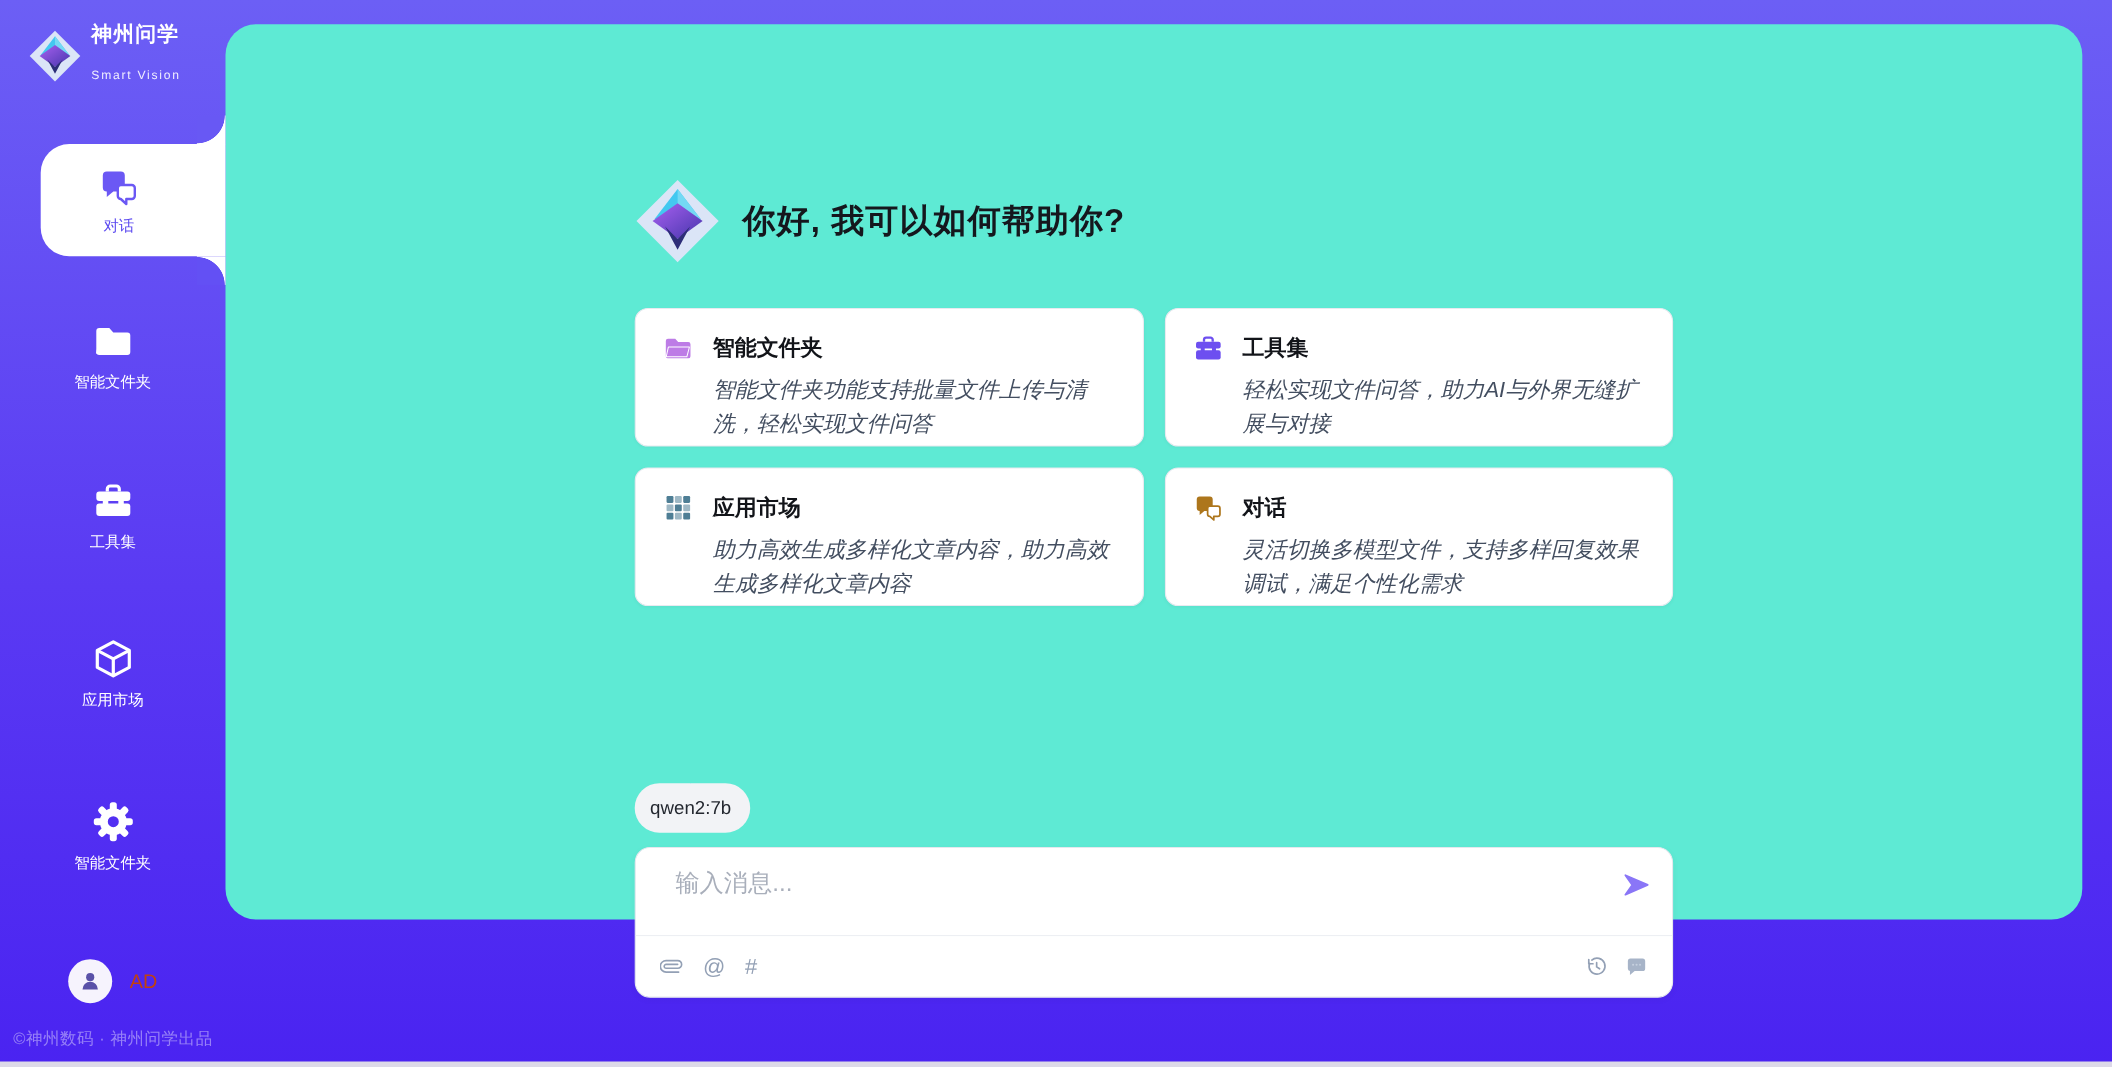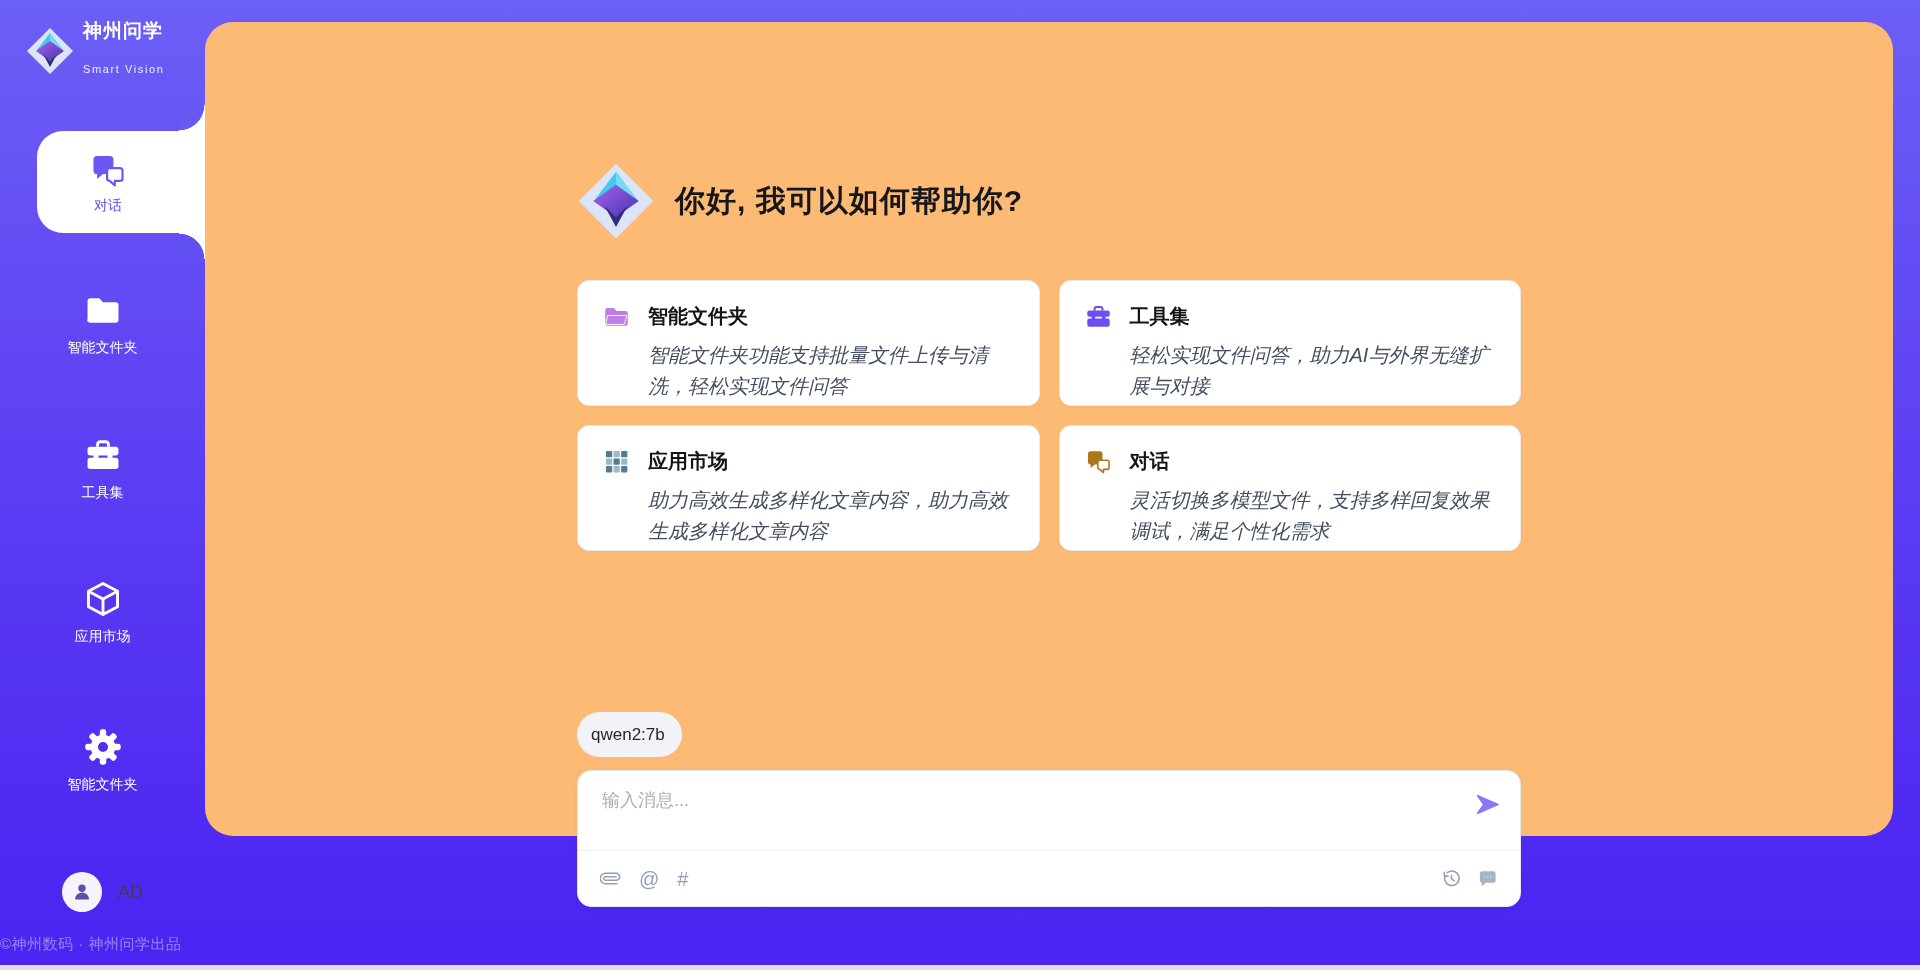--- a/index.html
+++ b/index.html
@@ -6,21 +6,21 @@
   html,body { width:1920px; height:970px; overflow:hidden; }
   body {
     font-family:"Liberation Sans", sans-serif;
     position:relative;
     background:linear-gradient(180deg,#6c5ff5 0%,#5a3af3 55%,#4a23f1 100%);
   }
 
   
   .main-panel {
     position:absolute; left:205px; top:22px; width:1688px; height:814px;
-    background:#fdba74; border-radius:28px; z-index:1;
+    background:#5eead4; border-radius:28px; z-index:1;
   }
   .bottom-strip {
     position:absolute; left:0; bottom:0; width:100%; height:5px;
     background:#dcd9e8; z-index:6;
   }
 
   
   .sidebar { position:absolute; left:0; top:0; width:205px; height:100%; z-index:2; }
   .logo-row { position:absolute; left:26px; top:18px; display:flex; align-items:flex-end; gap:9px; }
   .logo-diamond { width:48px; height:48px; }
@@ -48,23 +48,23 @@
   .fillet-bottom { bottom:-26px; background:radial-gradient(circle at 0 100%, #6350f4 25px, #fff 25.6px); }
 
   .user-row {
     position:absolute; left:0; top:872px; width:205px;
     display:flex; align-items:center; justify-content:center; gap:16px; cursor:pointer;
   }
   .avatar-circle {
     width:40px; height:40px; border-radius:50%; background:#f6f3fd;
     display:flex; align-items:center; justify-content:center;
   }
-  .user-label { color:#404040; font-size:18px; }
+  .user-label { color:#c2410c; font-size:18px; }
   .sidebar-footer {
-    position:absolute; left:0; bottom:16px;
+    position:absolute; left:12px; bottom:16px;
     color:rgba(255,255,255,0.42); font-size:15px; letter-spacing:0.5px;
   }
 
   
   .content { position:absolute; left:50%; transform:translateX(-50%); top:0; width:944px; height:100%; }
 
   .greeting { position:absolute; top:140px; left:0; display:flex; align-items:center; gap:20px; }
   .greeting-diamond { width:78px; height:78px; }
   .greeting-title { font-size:30px; font-weight:bold; color:#15171d; letter-spacing:1px; }
 
@@ -85,23 +85,23 @@
   }
   .pill-diamond { width:25px; height:25px; }
   .pill-label { font-size:17px; color:#23272f; }
 
   .composer {
     position:absolute; top:748px; left:0; width:944px; height:137px;
     background:#fff; border:1px solid #e5e8ee; border-radius:14px;
     box-shadow:0 2px 6px rgba(20,24,40,0.04);
   }
   .composer textarea {
-    position:absolute; top:17px; left:24px; width:850px; height:52px;
+    position:absolute; top:17px; left:36px; width:850px; height:52px;
     border:none; outline:none; resize:none; background:transparent;
-    font-family:"Liberation Sans", sans-serif; font-size:18px; color:#2c3240;
+    font-family:"Liberation Sans", sans-serif; font-size:22px; color:#2c3240;
   }
   .composer textarea::placeholder { color:#a9afbb; }
   .send-btn { position:absolute; top:20px; right:19px; width:27px; height:27px; cursor:pointer; }
   .composer-bar {
     position:absolute; left:0; right:0; bottom:0; height:56px;
     border-top:1px solid #edeff3;
     display:flex; align-items:center; padding:0 22px;
   }
   .left-icons { display:flex; align-items:center; gap:18px; }
   .right-icons { margin-left:auto; display:flex; align-items:center; gap:15px; }

